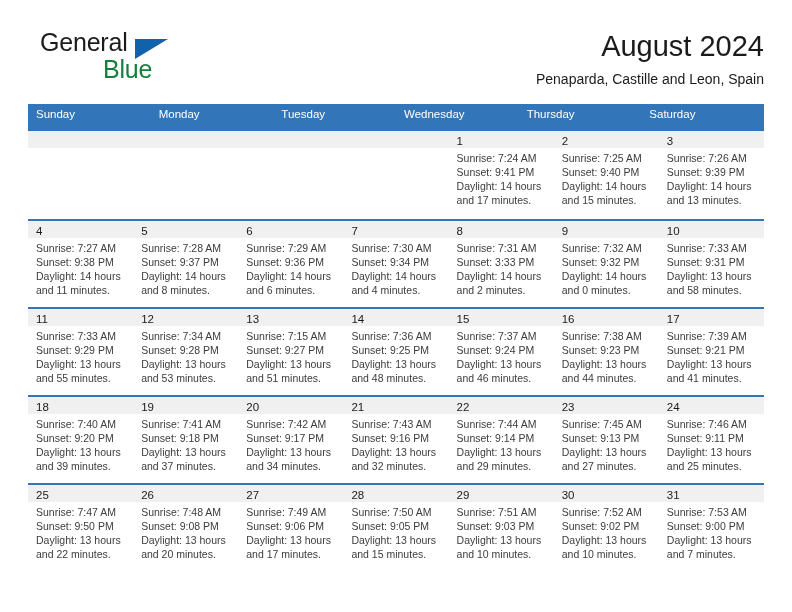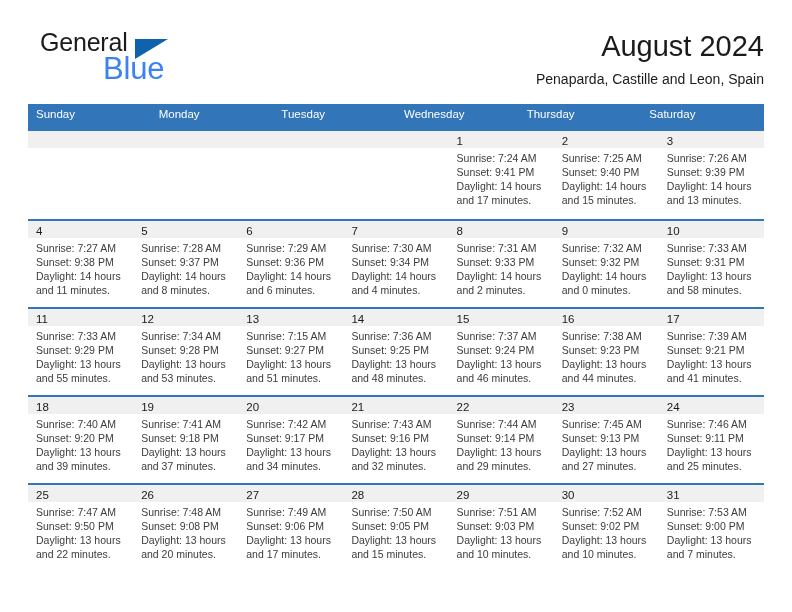--- a/index.html
+++ b/index.html
@@ -51,22 +51,22 @@
     top: 11px;
     width: 0;
     height: 0;
     border-left: 33px solid #1062ad;
     border-bottom: 20px solid transparent;
   }
   .brand-blue {
     position: absolute;
     left: 63px;
     top: 27px;
-    font-size: 31px;
-    color: #3b82f6;
+    font-size: 25px;
+    color: #15803d;
     letter-spacing: -0.2px;
     line-height: 28px;
     font-family: "Liberation Sans", sans-serif;
   }
   .title-block {
     position: absolute;
     right: 0;
     top: 0;
     text-align: right;
   }
@@ -257,21 +257,21 @@
               <div class="day-line">Sunrise: 7:30 AM</div>
               <div class="day-line">Sunset: 9:34 PM</div>
               <div class="day-line">Daylight: 14 hours</div>
               <div class="day-line">and 4 minutes.</div>
             </div>
           </div>
           <div class="day">
             <div class="day-num-band"><span class="day-num">8</span></div>
             <div class="day-body">
               <div class="day-line">Sunrise: 7:31 AM</div>
-              <div class="day-line">Sunset: 9:33 PM</div>
+              <div class="day-line">Sunset: 3:33 PM</div>
               <div class="day-line">Daylight: 14 hours</div>
               <div class="day-line">and 2 minutes.</div>
             </div>
           </div>
           <div class="day">
             <div class="day-num-band"><span class="day-num">9</span></div>
             <div class="day-body">
               <div class="day-line">Sunrise: 7:32 AM</div>
               <div class="day-line">Sunset: 9:32 PM</div>
               <div class="day-line">Daylight: 14 hours</div>

